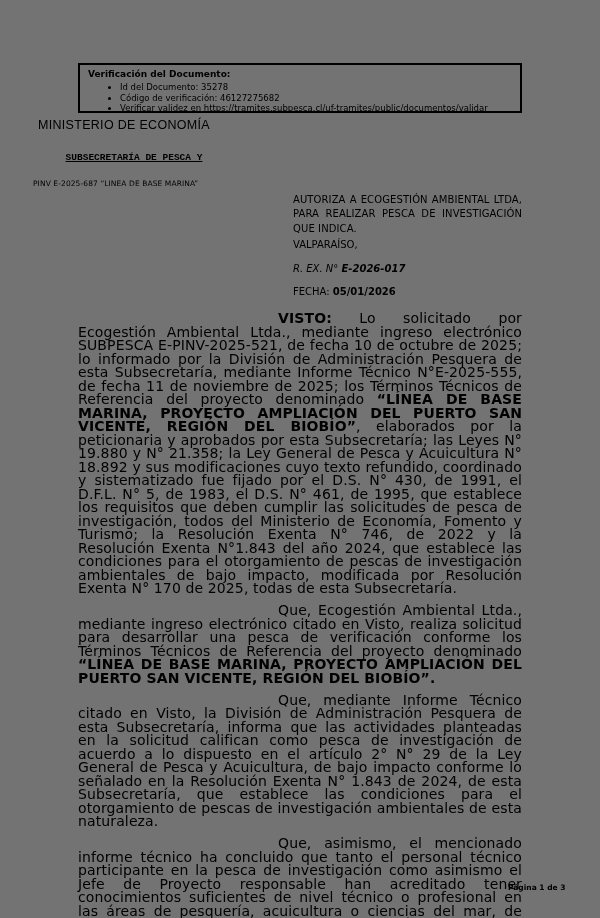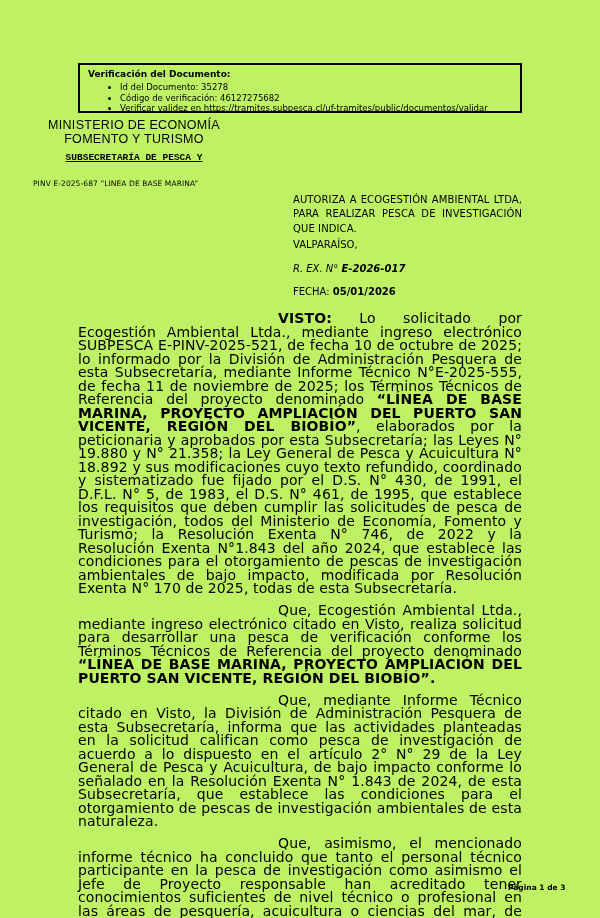--- a/index.html
+++ b/index.html
@@ -1,32 +1,32 @@
 <!DOCTYPE html>
 <html><head>
 <meta charset="utf-8">
 <style>
   html,body{margin:0;padding:0;background:#ffffff;}
   .page{
-    position:relative;width:600px;height:918px;background:#bef264;color:#000;
+    position:relative;width:600px;height:918px;background:#737373;color:#000;
     font-family:"DejaVu Sans",sans-serif;overflow:hidden;
   }
   
   .verify-box{
     position:absolute;left:78px;top:63px;width:444px;height:50px;
     border:2px solid #000;box-sizing:border-box;overflow:hidden;
     padding:4px 8px 0 8px;
   }
   .vb-title{font-size:9px;font-weight:bold;line-height:11px;}
   .vb-list{margin:2px 0 0 0;padding-left:32px;font-size:8.5px;line-height:10.5px;}
   .vb-list li{margin:0;}
   .vb-link{cursor:pointer;}
   
   .ministry{
-    position:absolute;left:38px;top:118px;width:192px;text-align:center;
+    position:absolute;left:38px;top:118px;width:192px;
     font-family:"Liberation Sans",sans-serif;font-size:12.5px;line-height:14px;letter-spacing:0.3px;
   }
   .subsec{
     position:absolute;left:38px;top:151px;width:192px;text-align:center;
     font-size:9.5px;font-weight:bold;line-height:11.5px;
   }
   .subsec span{text-decoration:underline;font-family:Liberation Mono, monospace;}
   .fileref{position:absolute;left:33px;top:179px;font-size:7.5px;letter-spacing:0.1px;}
   
   .subject{
@@ -59,21 +59,20 @@
     <div class="vb-title">Verificación del Documento:</div>
     <ul class="vb-list">
       <li>Id del Documento: 35278</li>
       <li>Código de verificación: 46127275682</li>
       <li class="vb-link">Verificar validez en https://tramites.subpesca.cl/uf-tramites/public/documentos/validar</li>
     </ul>
   </div>
 
   <div class="ministry">
     <div>MINISTERIO DE ECONOMÍA</div>
-    <div>FOMENTO Y TURISMO</div>
   </div>
 
   <div class="subsec">
     <div><span>SUBSECRETARÍA DE PESCA Y</span></div>
   </div>
 
   <div class="fileref">PINV E-2025-687 “LINEA DE BASE MARINA”</div>
 
   <div class="subject">AUTORIZA A ECOGESTIÓN AMBIENTAL LTDA, PARA REALIZAR PESCA DE INVESTIGACIÓN QUE INDICA.</div>
 

